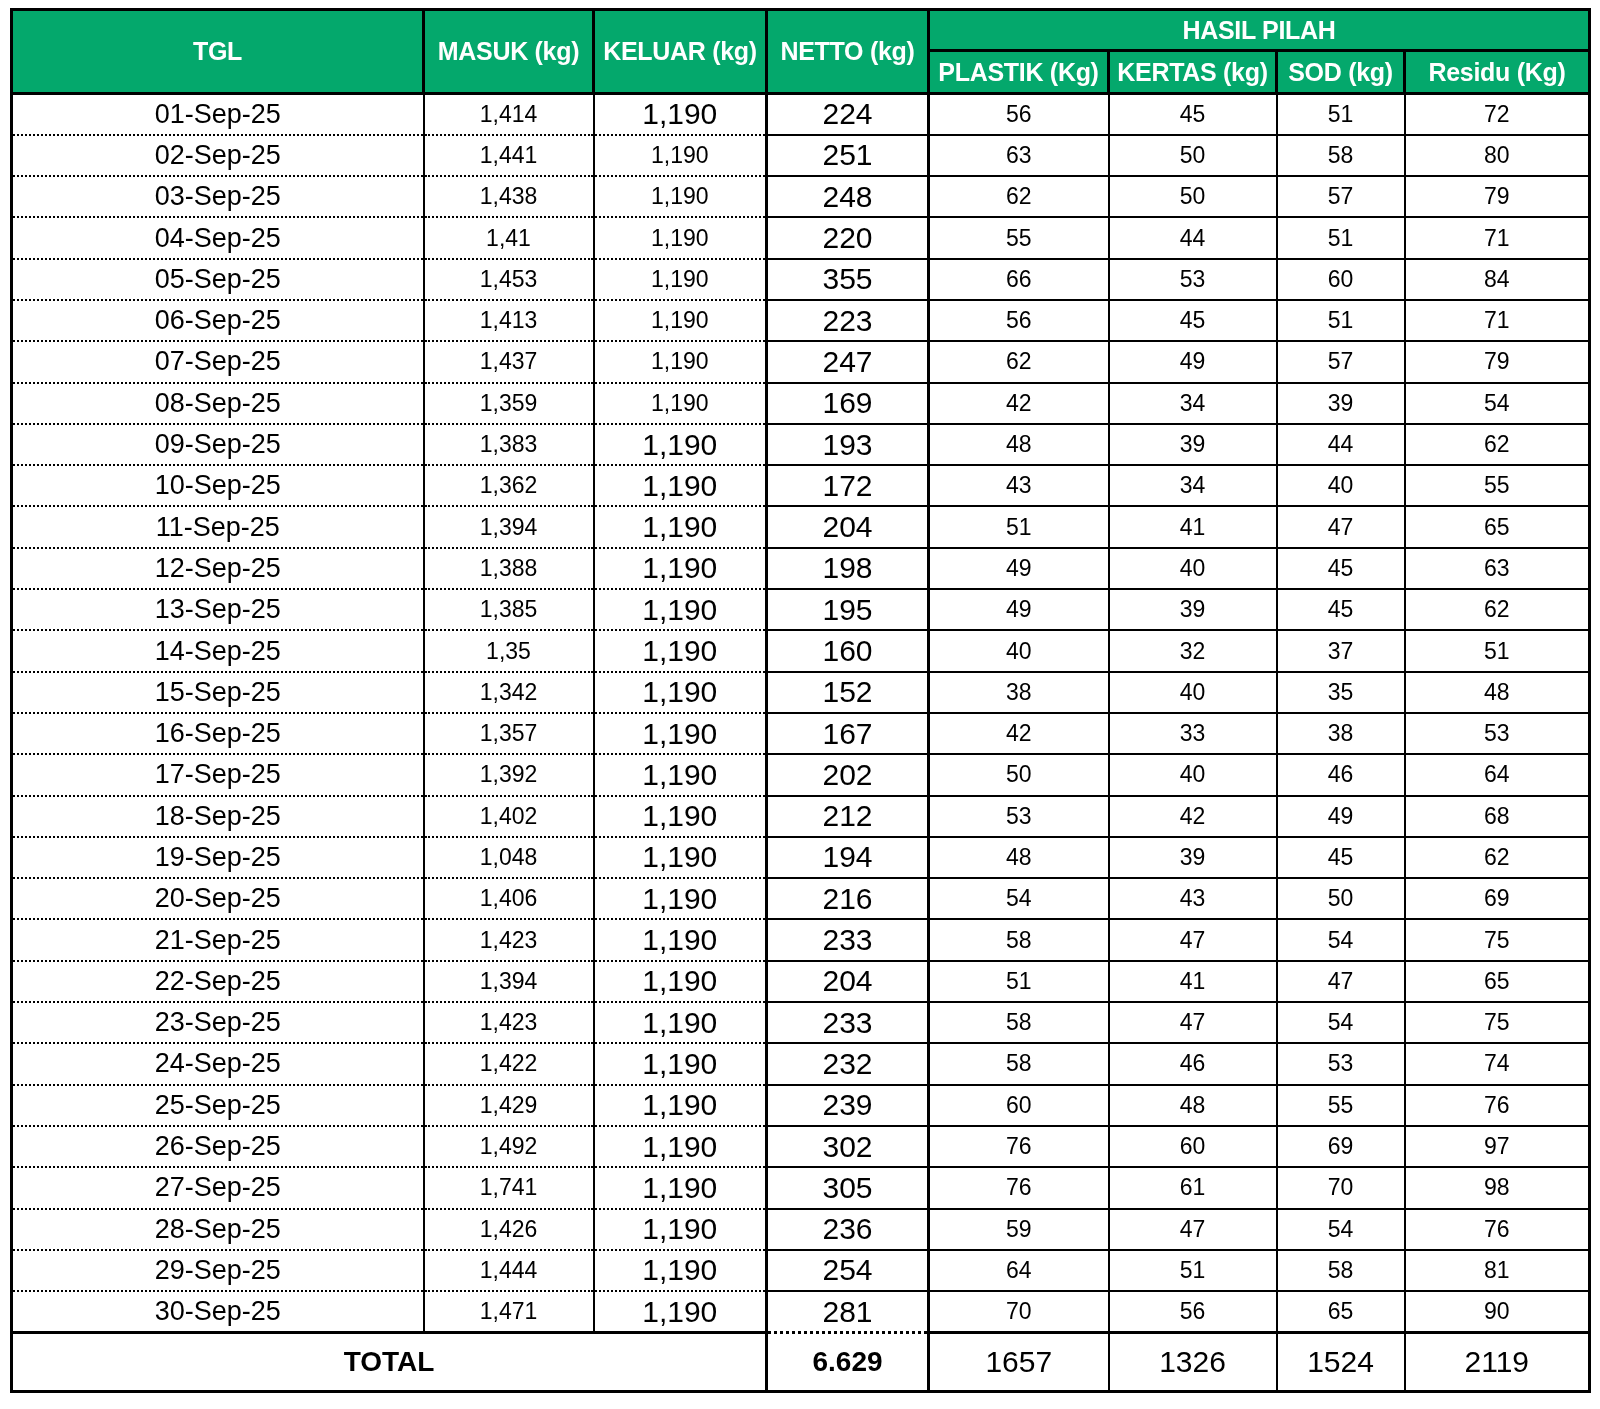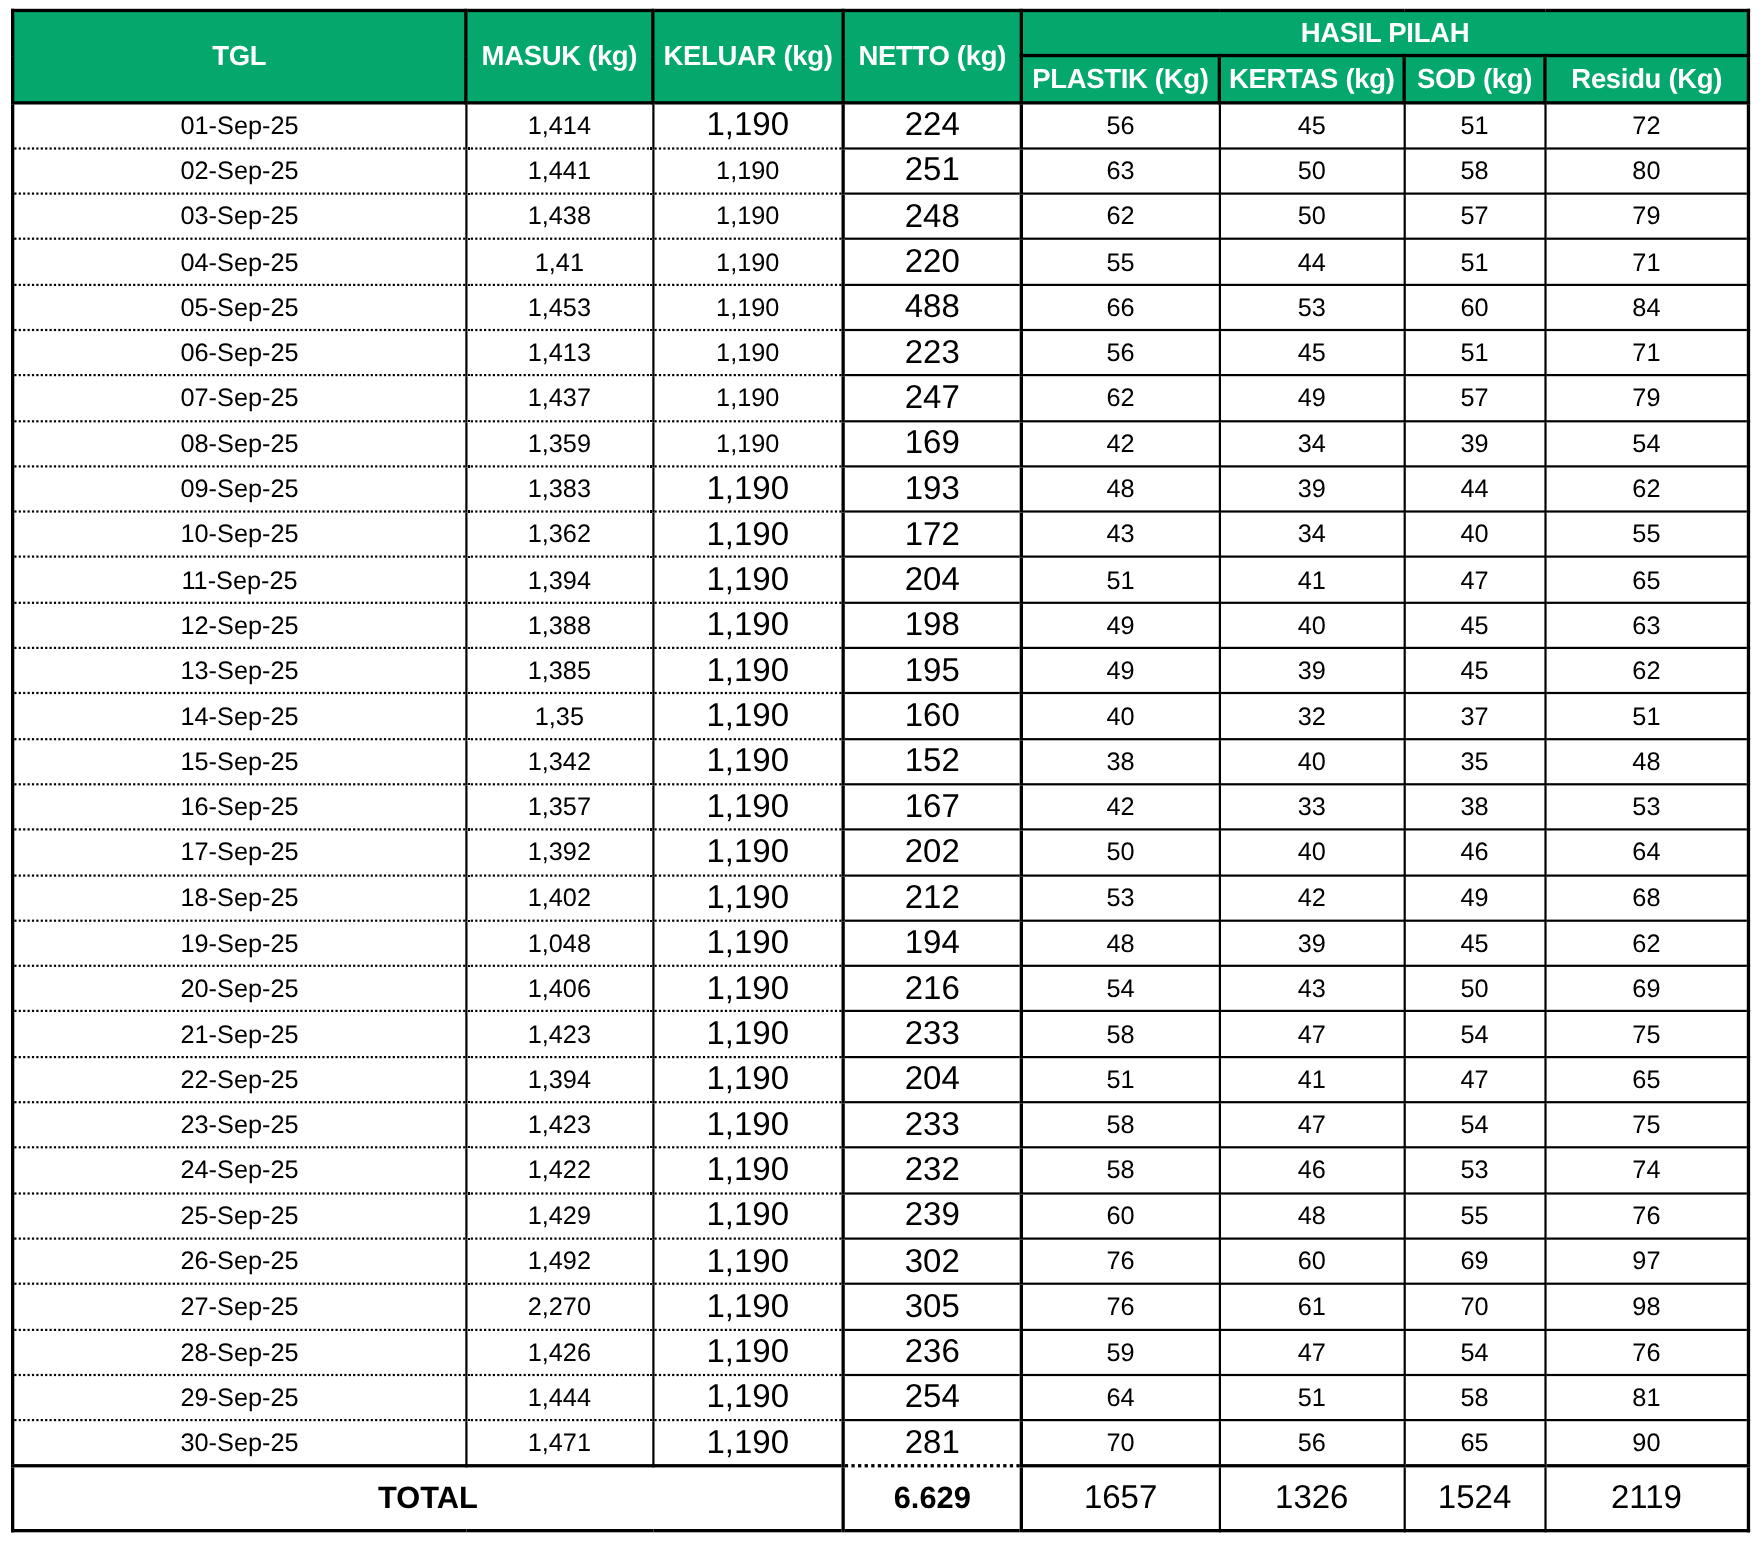--- a/index.html
+++ b/index.html
@@ -35,21 +35,21 @@
   thead tr.h1{ height:41px; }
   thead tr.h2{ height:43px; }
   tbody tr{ height:41.3px; }
   td{
     padding:0;
     text-align:center;
     vertical-align:middle;
     background:#fff;
   }
   
-  .c-tgl   { border-right:2px solid var(--bord); border-bottom:2px dotted var(--bord); font-size:23px; }
+  .c-tgl   { border-right:2px solid var(--bord); border-bottom:2px dotted var(--bord); font-size:27px; }
   .c-masuk { border-right:2px solid var(--bord); border-bottom:2px dotted var(--bord); font-size:23px; }
   .c-keluar{ border-right:3px solid var(--bord); border-bottom:2px dotted var(--bord); font-size:23px; }
   .c-keluar.lg{ font-size:30px; }
   .c-netto { border-right:3px solid var(--bord); border-bottom:2px solid var(--bord); font-size:30px; }
   .c-pilah { border-right:2px solid var(--bord); border-bottom:2px solid var(--bord); font-size:23px; }
   .c-residu{ border-right:none; }
   
   tr.total{ height:59px; }
   .t-label{
     border-top:3px solid var(--bord);
@@ -136,21 +136,21 @@
     <td class="c-netto">220</td>
     <td class="c-pilah">55</td>
     <td class="c-pilah">44</td>
     <td class="c-pilah">51</td>
     <td class="c-pilah c-residu">71</td>
   </tr>
         <tr>
     <td class="c-tgl">05-Sep-25</td>
     <td class="c-masuk">1,453</td>
     <td class="c-keluar">1,190</td>
-    <td class="c-netto">488</td>
+    <td class="c-netto">355</td>
     <td class="c-pilah">66</td>
     <td class="c-pilah">53</td>
     <td class="c-pilah">60</td>
     <td class="c-pilah c-residu">84</td>
   </tr>
         <tr>
     <td class="c-tgl">06-Sep-25</td>
     <td class="c-masuk">1,413</td>
     <td class="c-keluar">1,190</td>
     <td class="c-netto">223</td>
@@ -354,21 +354,21 @@
     <td class="c-masuk">1,492</td>
     <td class="c-keluar lg">1,190</td>
     <td class="c-netto">302</td>
     <td class="c-pilah">76</td>
     <td class="c-pilah">60</td>
     <td class="c-pilah">69</td>
     <td class="c-pilah c-residu">97</td>
   </tr>
         <tr>
     <td class="c-tgl">27-Sep-25</td>
-    <td class="c-masuk">2,270</td>
+    <td class="c-masuk">1,741</td>
     <td class="c-keluar lg">1,190</td>
     <td class="c-netto">305</td>
     <td class="c-pilah">76</td>
     <td class="c-pilah">61</td>
     <td class="c-pilah">70</td>
     <td class="c-pilah c-residu">98</td>
   </tr>
         <tr>
     <td class="c-tgl">28-Sep-25</td>
     <td class="c-masuk">1,426</td>

